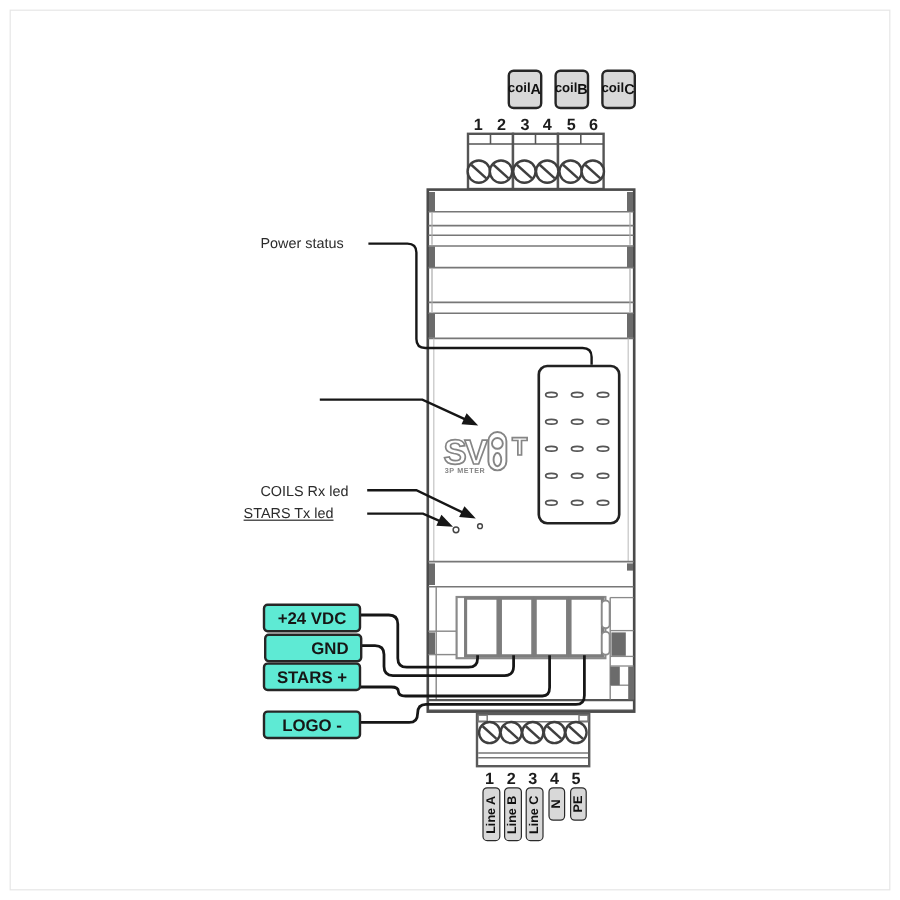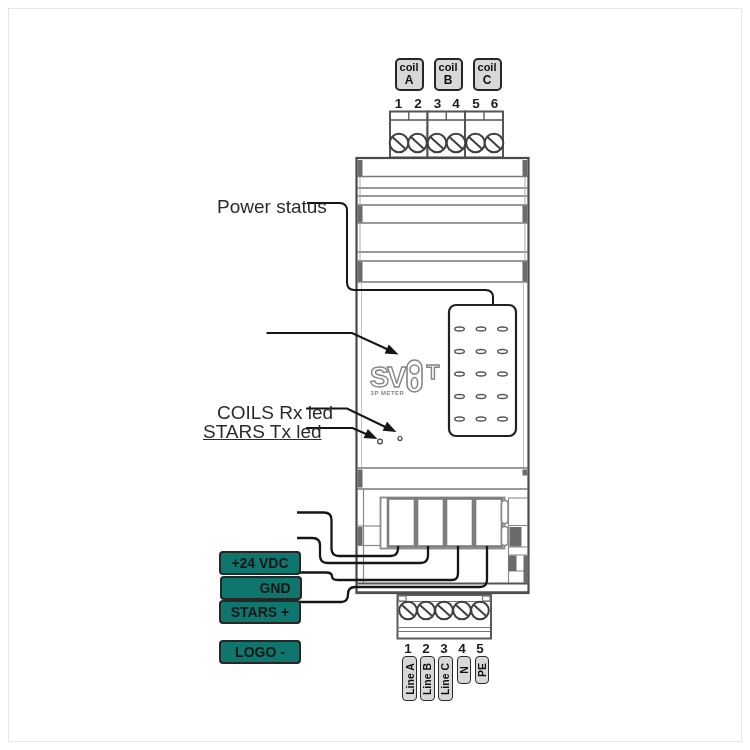--- a/index.html
+++ b/index.html
@@ -4,29 +4,29 @@
 <style>
   html,body{margin:0;padding:0;background:#fff;}
   #stage{position:relative;width:750px;height:750px;background:#ffffff;overflow:hidden;
          font-family:"Liberation Sans",sans-serif;color:#1c1c1c;}
   svg{position:absolute;left:0;top:0;}
   svg text{font-family:"Liberation Sans",sans-serif;}
   .abs{position:absolute;}
   .title{font-size:14px;font-weight:bold;letter-spacing:.2px;white-space:nowrap;
          transform:translateX(-50%);}
   .coilbox{width:29px;height:33px;background:#d8d8d8;border:2px solid #262626;border-radius:5px;
-           display:flex;flex-direction:column;align-items:center;justify-content:center;
-           font-weight:bold;font-size:11px;line-height:13px;color:#111;box-sizing:border-box;}
+           display:flex;align-items:center;justify-content:center;
+           font-weight:bold;font-size:11px;line-height:13px;color:#111;box-sizing:border-box;margin-left:28px;}
   .coilbox .letter{font-size:12px;}
   .tnum{font-size:13.5px;font-weight:bold;transform:translateX(-50%);white-space:nowrap;}
-  .note{font-size:19px;color:#2b2b2b;white-space:nowrap;}
+  .note{font-size:12px;color:#2b2b2b;white-space:nowrap;}
   .notesm{font-size:13.5px;color:#2b2b2b;line-height:19.2px;white-space:nowrap;}
-  .wirelabel{width:78px;height:20px;background:#0f766e;border:2px solid #262626;border-radius:4px;
+  .wirelabel{width:78px;height:20px;background:#5eead4;border:2px solid #262626;border-radius:4px;
              display:flex;align-items:center;justify-content:center;
-             font-weight:bold;font-size:14px;color:#161616;box-sizing:content-box;margin-top:48px;}
+             font-weight:bold;font-size:14px;color:#161616;box-sizing:content-box;}
   .wirelabel.right{justify-content:flex-end;padding-right:9px;width:69px;text-align:right;}
   .vlabel{background:#d8d8d8;border:1.8px solid #2a2a2a;border-radius:4px;
           display:flex;align-items:center;justify-content:center;box-sizing:border-box;}
   .vlabel span{transform:rotate(-90deg);font-weight:bold;font-size:10.5px;color:#111;
                white-space:nowrap;}
 </style>
 </head>
 <body>
 
 <div id="stage">

